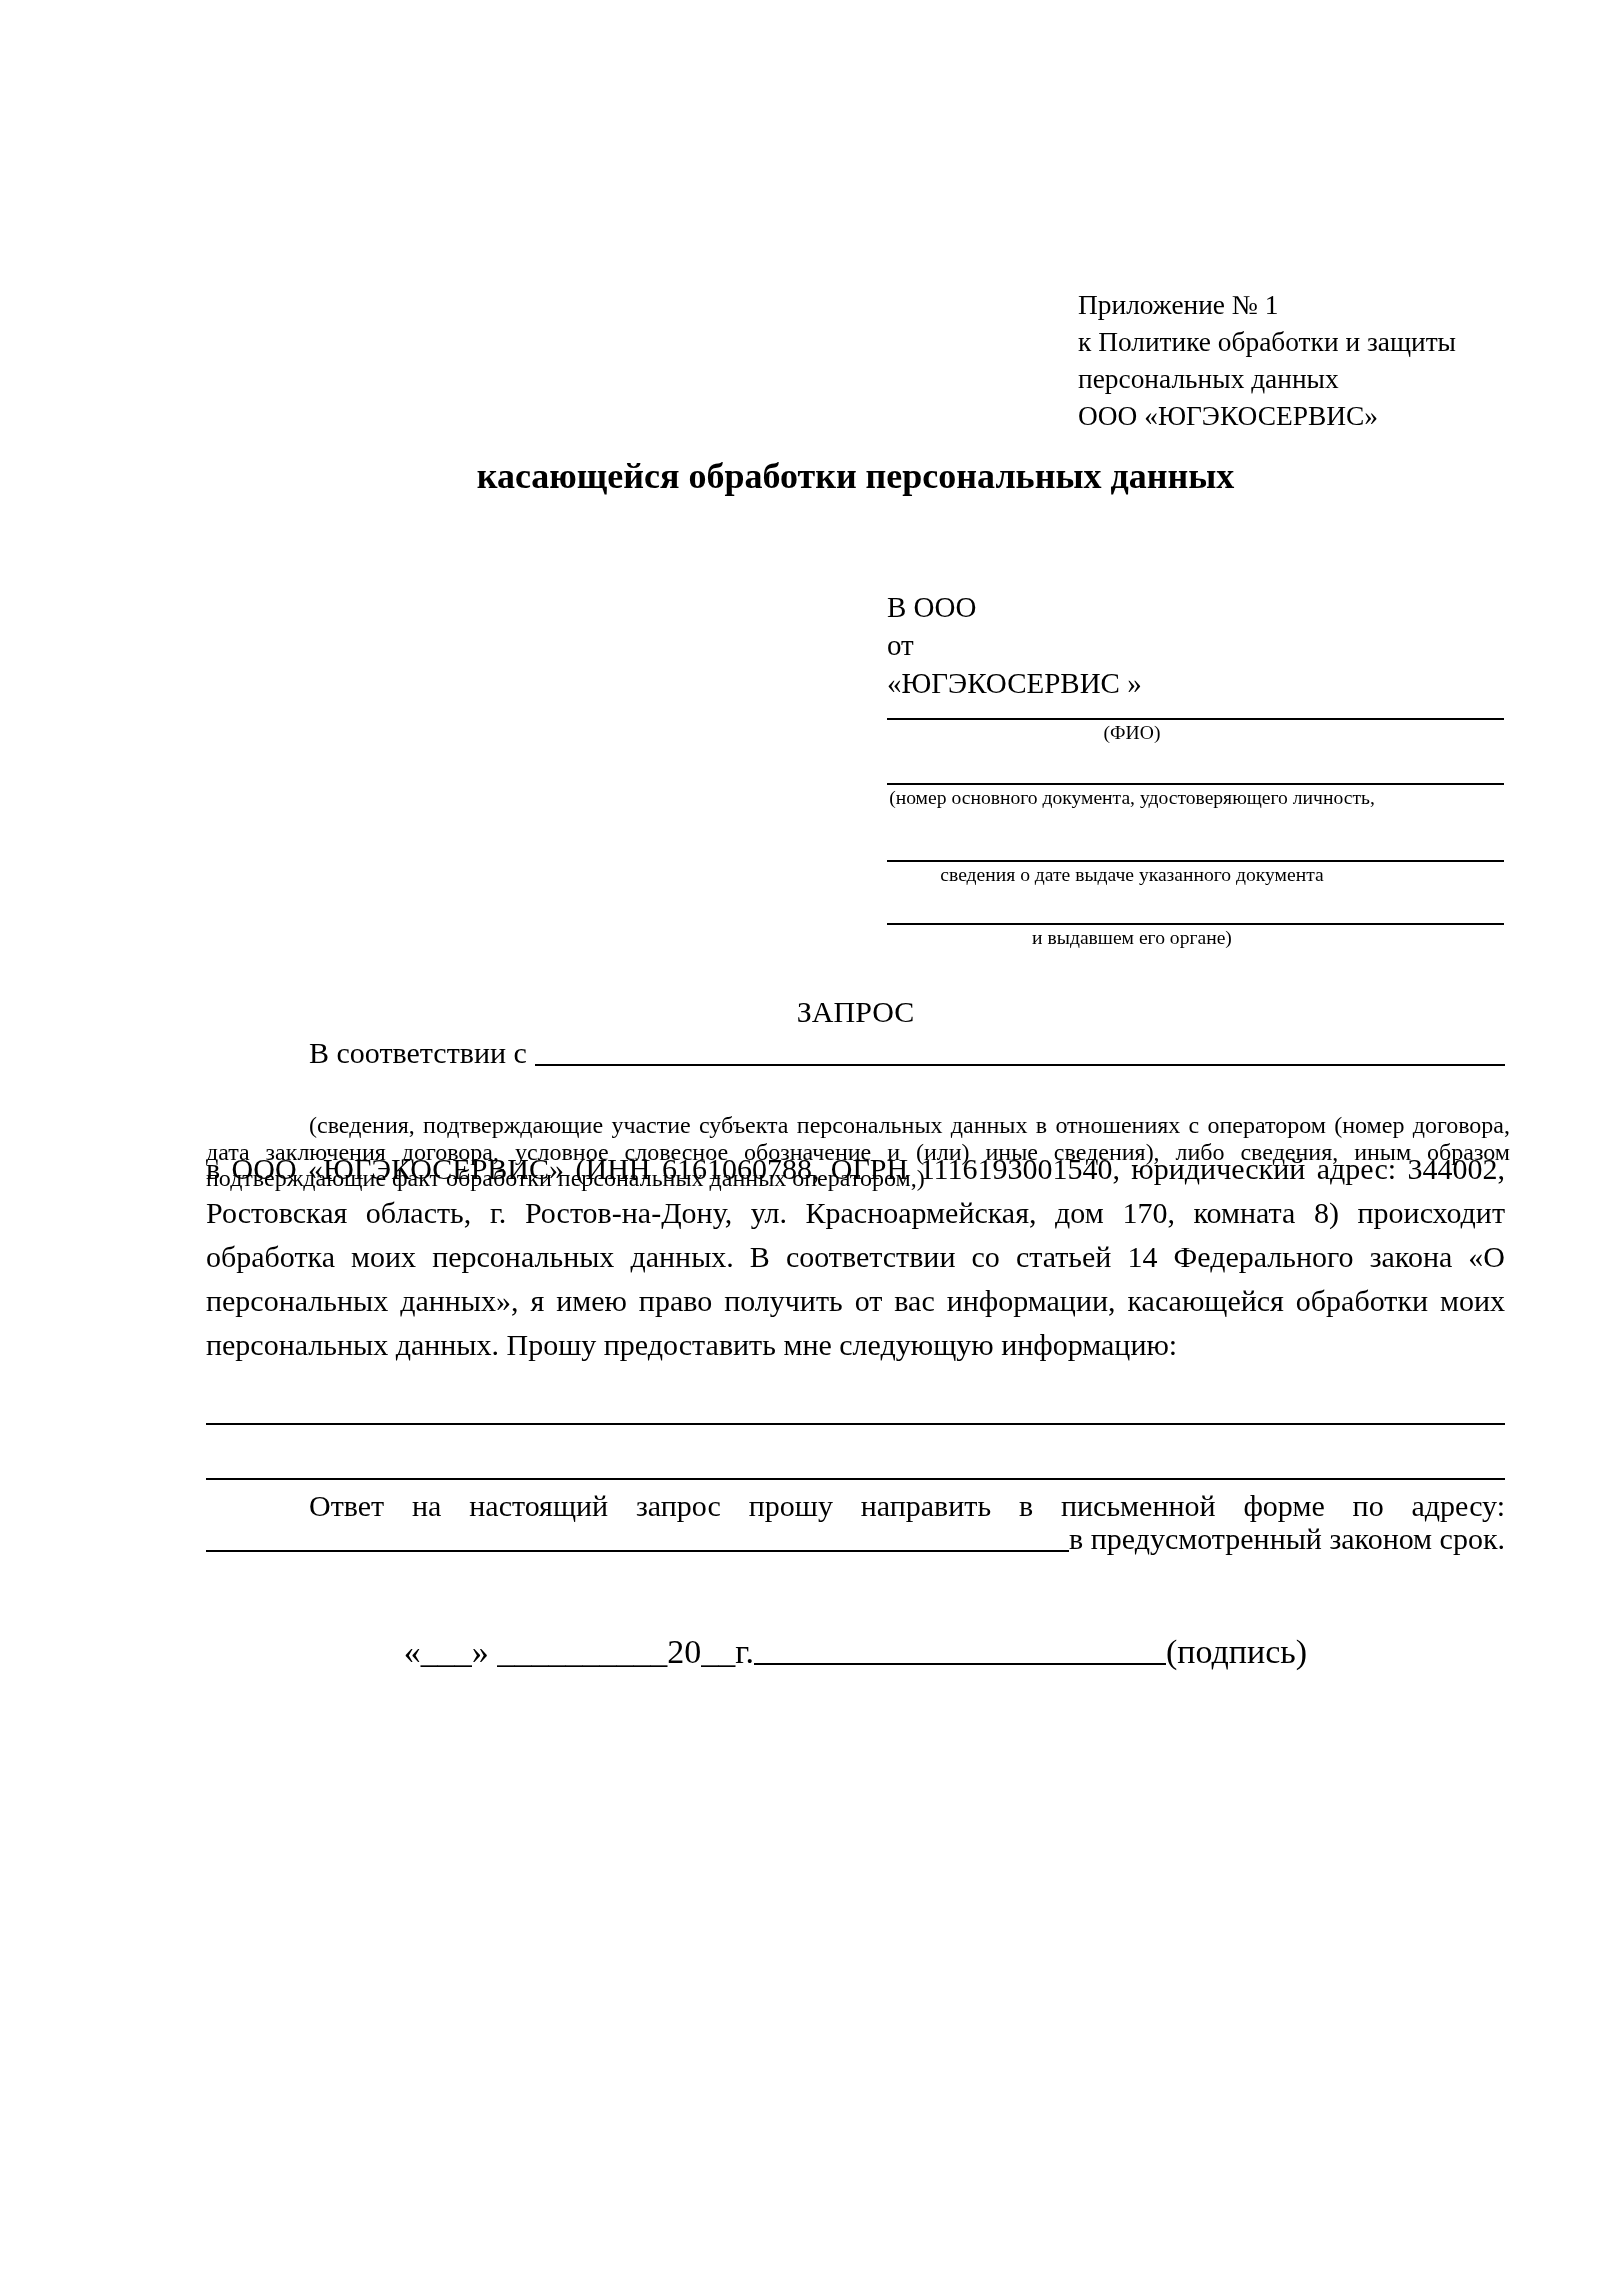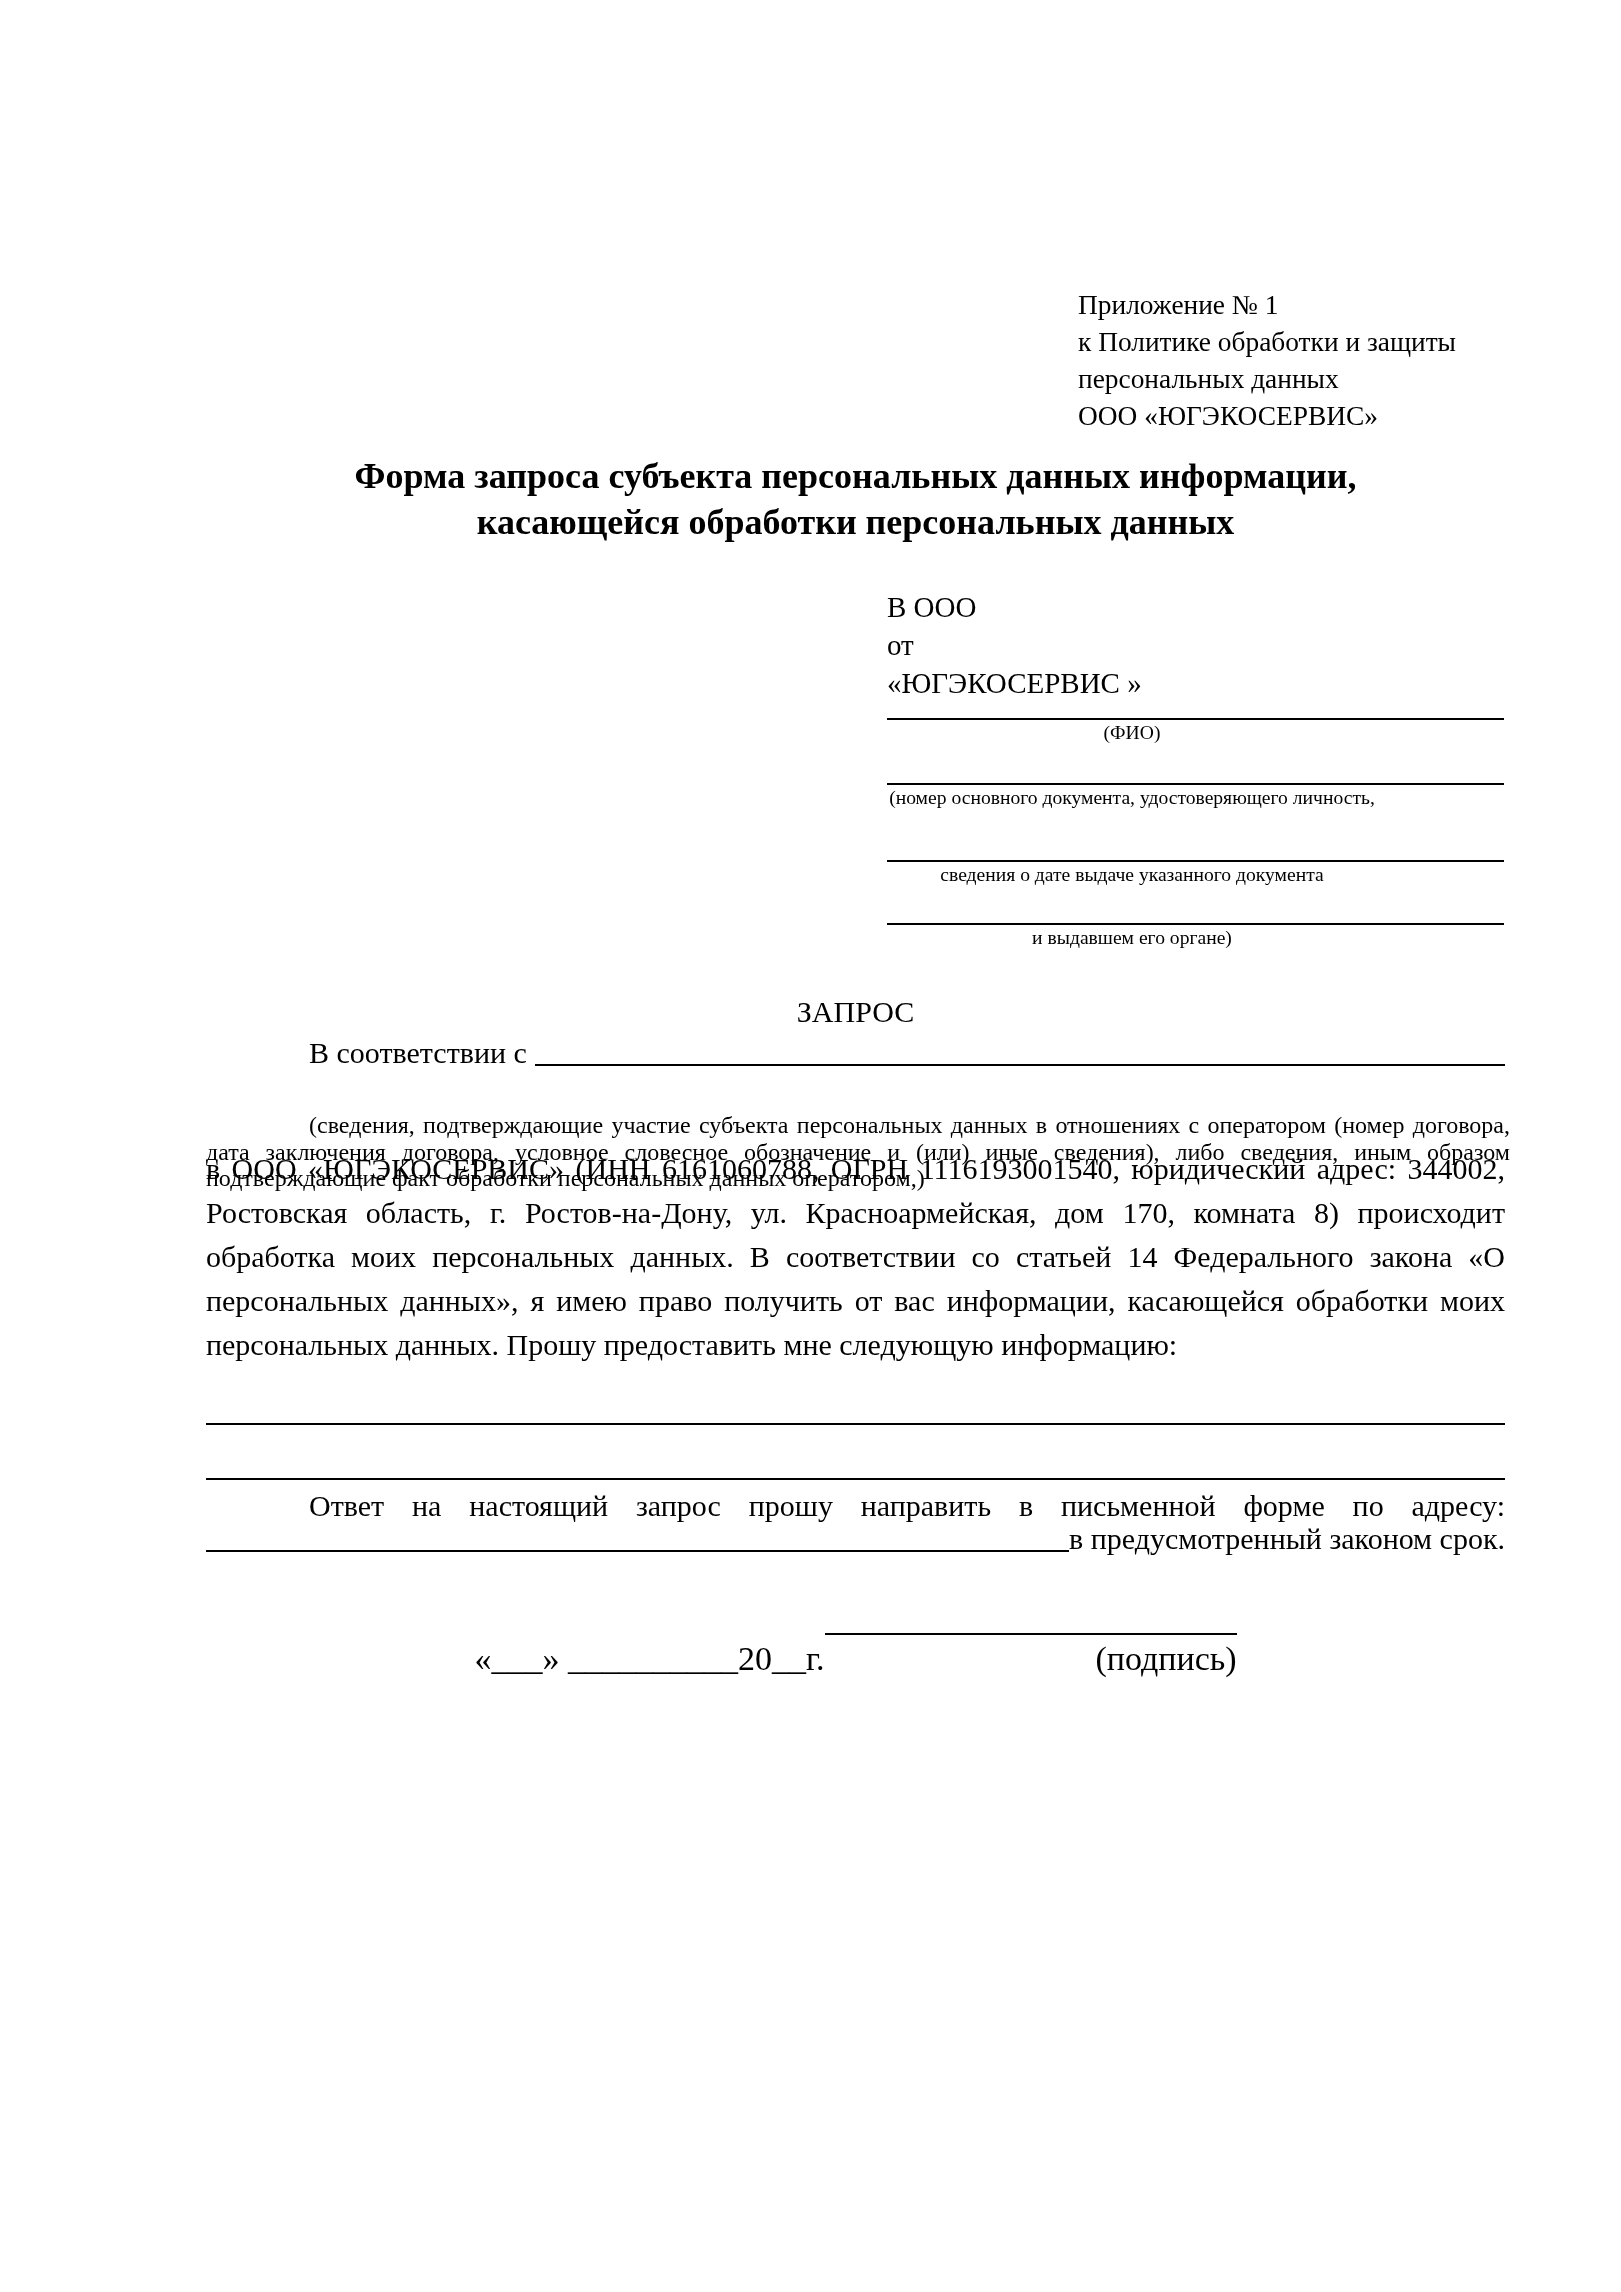--- a/index.html
+++ b/index.html
@@ -64,36 +64,35 @@
     display:flex; font-size:30px; line-height:35px;
   }
   #reply2 .suffix { white-space:nowrap; }
   #reply2 .fill-rule { margin-bottom:3.9px; }
 
   #footer {
     left:206px; width:1299px; top:1633px;
     display:flex; justify-content:center; align-items:flex-end;
     font-size:34px; line-height:37px;
   }
-  #footer .sig { display:flex; align-items:flex-end;flex-direction:column; }
+  #footer .sig { display:flex; align-items:flex-end; }
   #footer .sig-rule { width:412px; border-bottom:2.9px solid #000; margin-bottom:4.9px; }
   #footer .sig-caption { white-space:nowrap; }
 </style>
 </head>
 <body>
 
 <div id="annex" class="abs">
   <div>Приложение № 1</div>
   <div>к Политике обработки и защиты</div>
   <div>персональных данных</div>
   <div>ООО «ЮГЭКОСЕРВИС»</div>
 </div>
 
 <div id="title" class="abs">
-  <div>Форма запроса субъекта персональных данных информации,</div>
   <div>касающейся обработки персональных данных</div>
 </div>
 
 <div id="addressee" class="abs">
   <div>В ООО</div>
   <div>от</div>
   <div>«ЮГЭКОСЕРВИС »</div>
 
   <div class="rule f-rule-1"></div>
   <div class="field-caption">(ФИО)</div>

